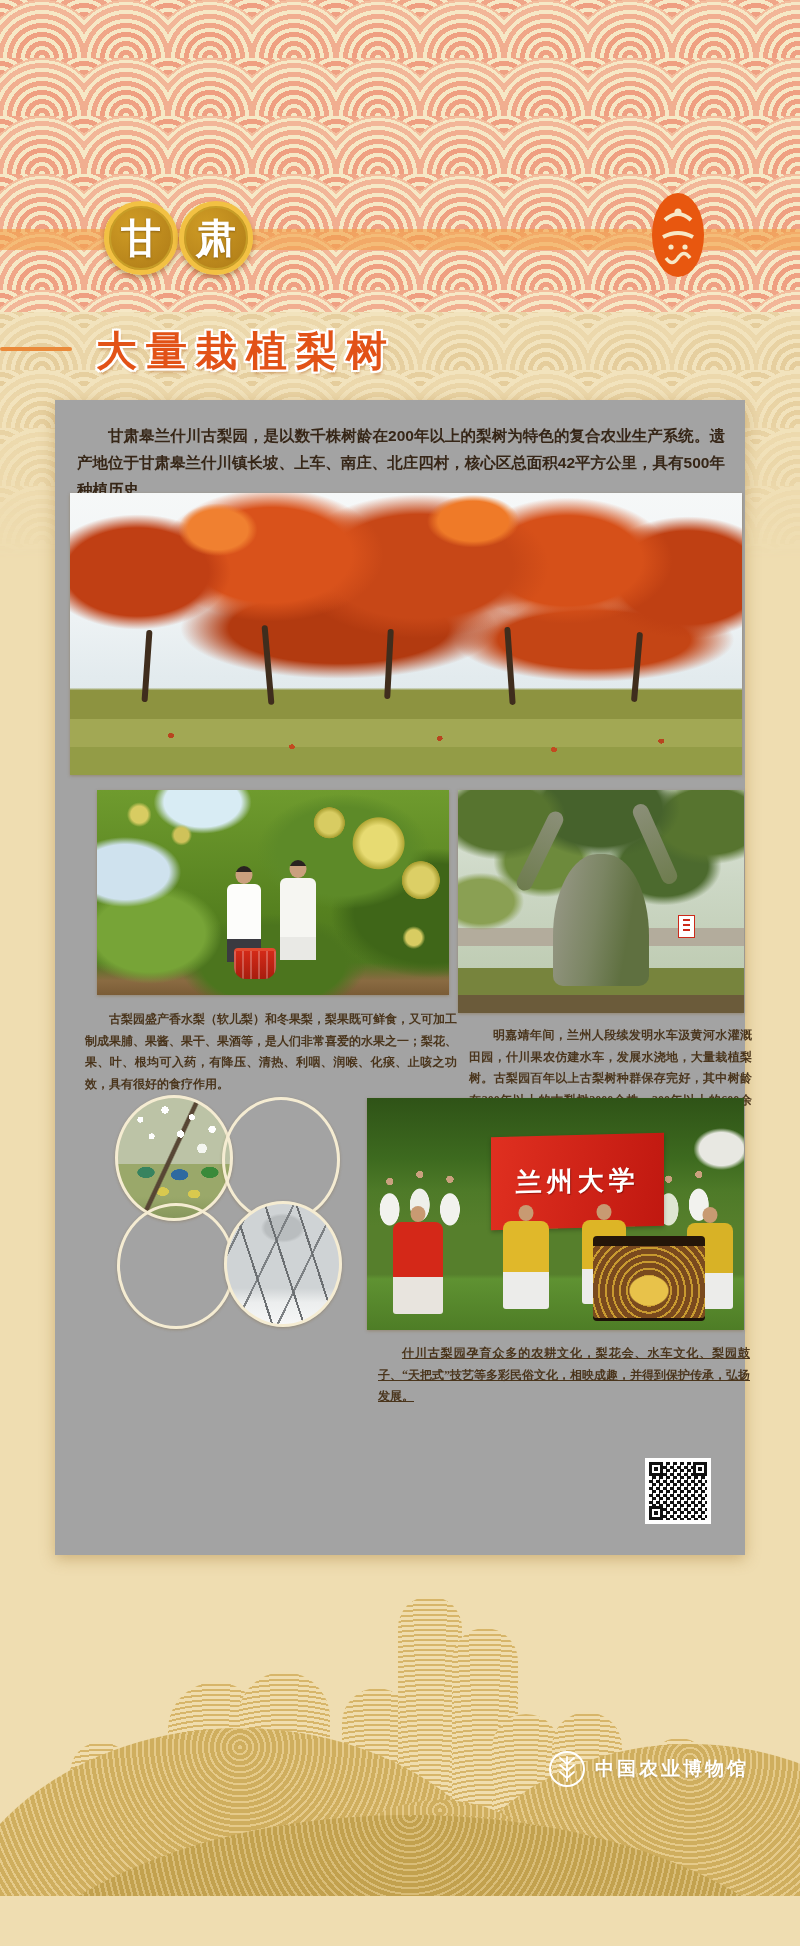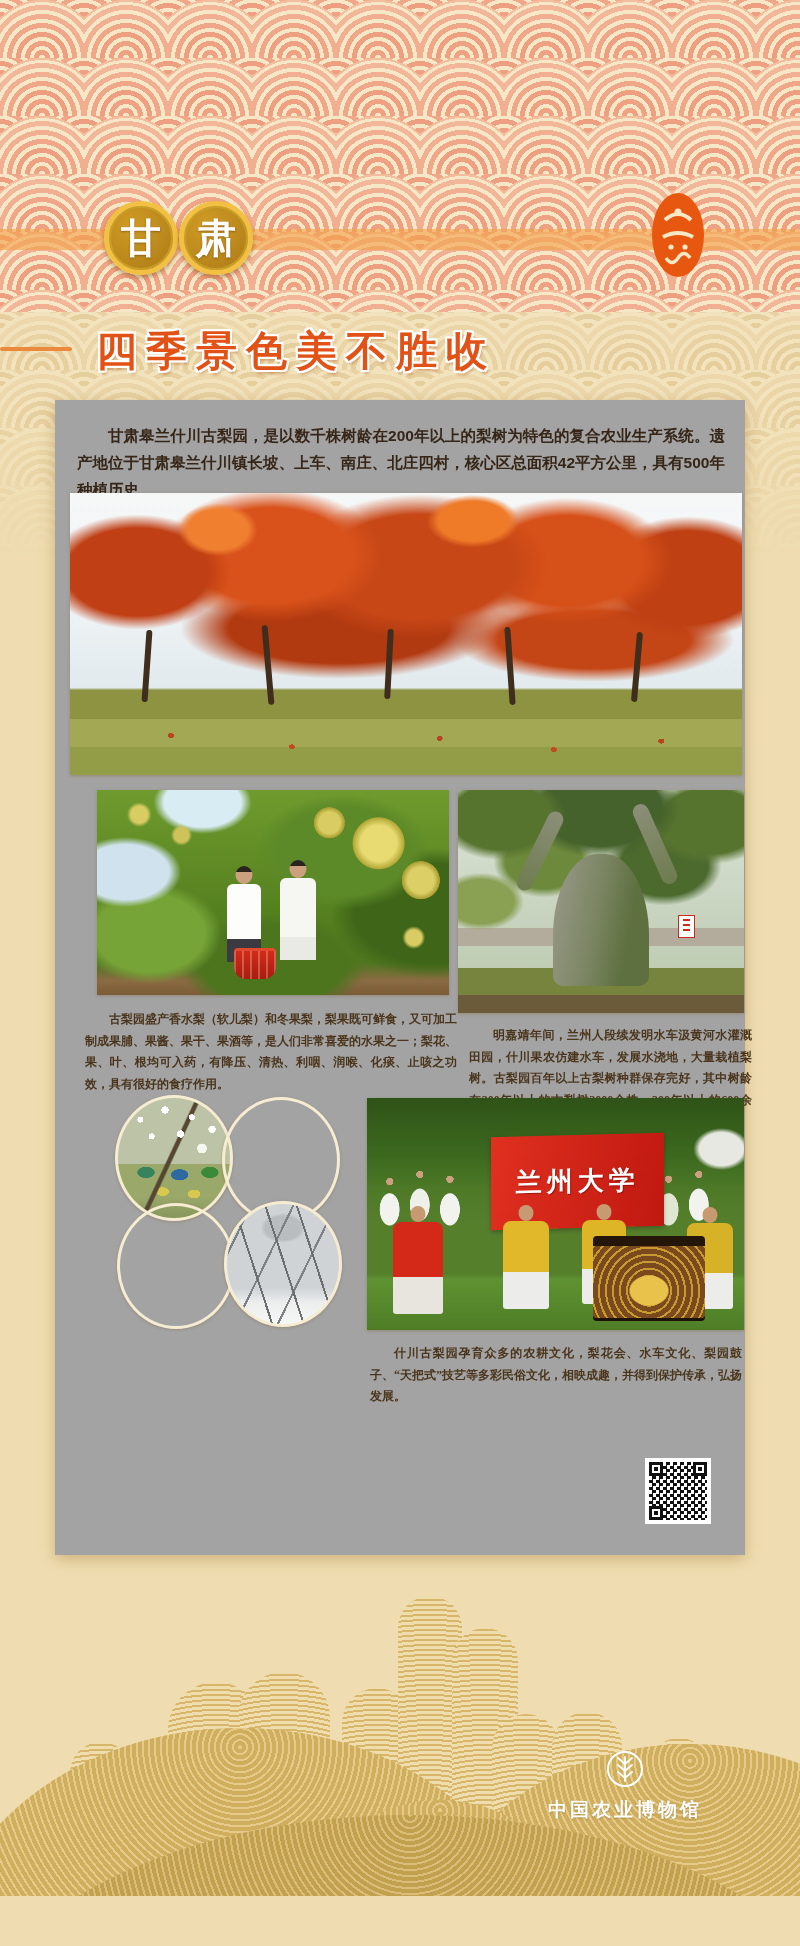--- a/index.html
+++ b/index.html
@@ -285,21 +285,21 @@
   
   .caption{
     position:absolute;margin:7px;
     font-family:"Liberation Serif",serif;font-weight:bold;
     font-size:12px;color:#4a351c;line-height:21.5px;
     text-indent:2em;text-align:justify;
   }
   .caption-pears{left:23px;top:602px;width:372px;}
   .caption-history{left:407px;top:618px;width:283px;}
   .caption-seasons{left:25px;top:920px;width:252px;}
-  .caption-culture{left:308px;top:936px;width:372px;}
+  .caption-culture{left:316px;top:936px;width:372px;text-decoration:underline;}
   
   .qr{
     position:absolute;left:590px;top:1058px;width:58px;height:58px;
     background:#fff;padding:4px;
   }
   .qr-inner{
     width:100%;height:100%;position:relative;
     background:repeating-conic-gradient(#111 0 25%,#fff 0 50%) 0 0/7px 7px;
   }
   .qr-eye{
@@ -314,21 +314,21 @@
     position:absolute;border-radius:200px 200px 0 0;
     background:repeating-radial-gradient(circle at 50% 100%,#d7b569 0 2px,#f0ddae 2px 5px);
   }
   .hill{
     position:absolute;border-radius:50%;
     background:repeating-radial-gradient(circle at 50% 4%,#e5ca8a 0 2px,#cfae5e 2px 6px);
   }
   .hill-dark{background:repeating-radial-gradient(circle at 50% 0%,#d9bd78 0 2px,#c2a14e 2px 6px);}
   
   .museum{
-    position:absolute;left:548px;top:1750px;display:flex;align-items:center;gap:9px;z-index:5;flex-direction:column;
+    position:absolute;left:548px;top:1750px;display:flex;align-items:center;gap:9px;z-index:5;
   }
   .museum-name{
     color:#fff;font-family:"DejaVu Serif",serif;font-weight:bold;
     font-size:19px;letter-spacing:3px;text-shadow:0 1px 2px rgba(120,90,30,.4);
   }
 </style>
 </head>
 <body>
 
 <div class="header-waves"></div>
@@ -348,21 +348,21 @@
     <path d="M14 28 Q27 16 40 28" stroke="#f7e8c6" stroke-width="4" fill="none"></path>
     <circle cx="27" cy="20" r="3.5" fill="#f7e8c6"></circle>
     <path d="M12 45 Q27 37 42 45" stroke="#f7e8c6" stroke-width="4" fill="none"></path>
     <circle cx="20" cy="55" r="2.6" fill="#f7e8c6"></circle>
     <circle cx="34" cy="55" r="2.6" fill="#f7e8c6"></circle>
     <path d="M15 66 q6 9 12 0 q6 -9 12 0" stroke="#f7e8c6" stroke-width="3.5" fill="none"></path>
   </svg>
 </div>
 
 <div class="title-underline"></div>
-<h1 class="page-title">四季景色美不胜收</h1>
+<h1 class="page-title">大量栽植梨树</h1>
 
 <div class="panel">
 
   <p class="intro">甘肃皋兰什川古梨园，是以数千株树龄在200年以上的梨树为特色的复合农业生产系统。遗产地位于甘肃皋兰什川镇长坡、上车、南庄、北庄四村，核心区总面积42平方公里，具有500年种植历史。</p>
 
   <div class="photo photo-panorama">
     <div class="trunk" style="left:11%;bottom:26%;height:72px;transform:rotate(4deg);"></div>
     <div class="trunk" style="left:29%;bottom:25%;height:80px;transform:rotate(-5deg);"></div>
     <div class="trunk" style="left:47%;bottom:27%;height:70px;transform:rotate(3deg);"></div>
     <div class="trunk" style="left:65%;bottom:25%;height:78px;transform:rotate(-4deg);"></div>

